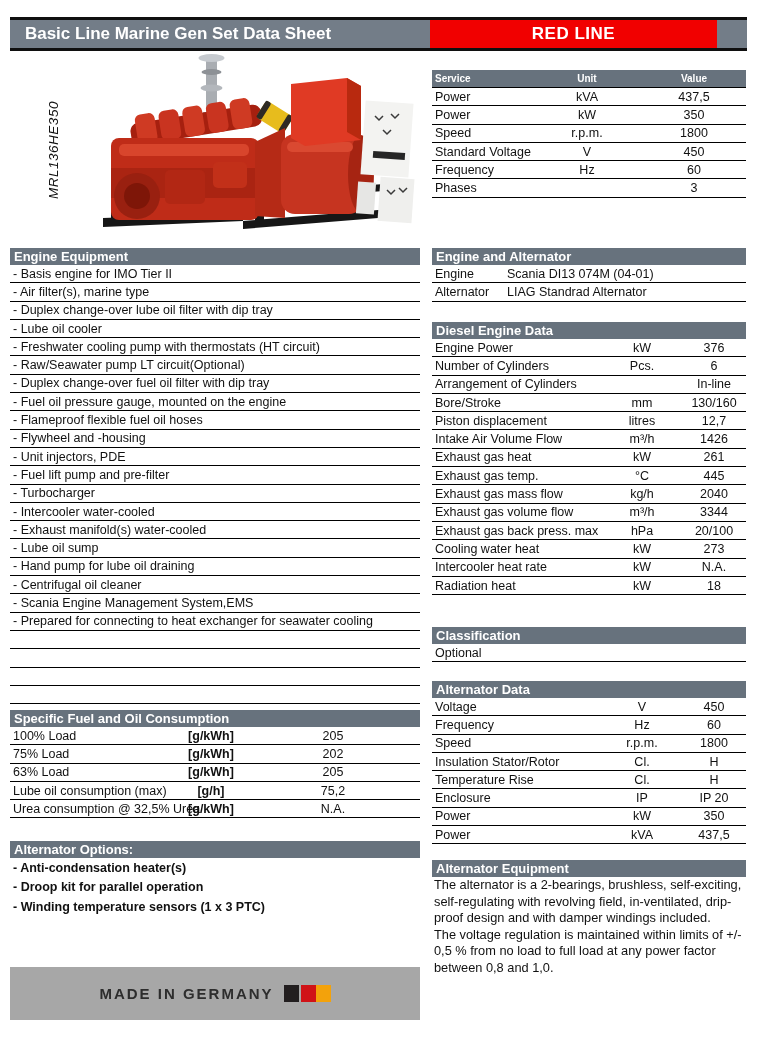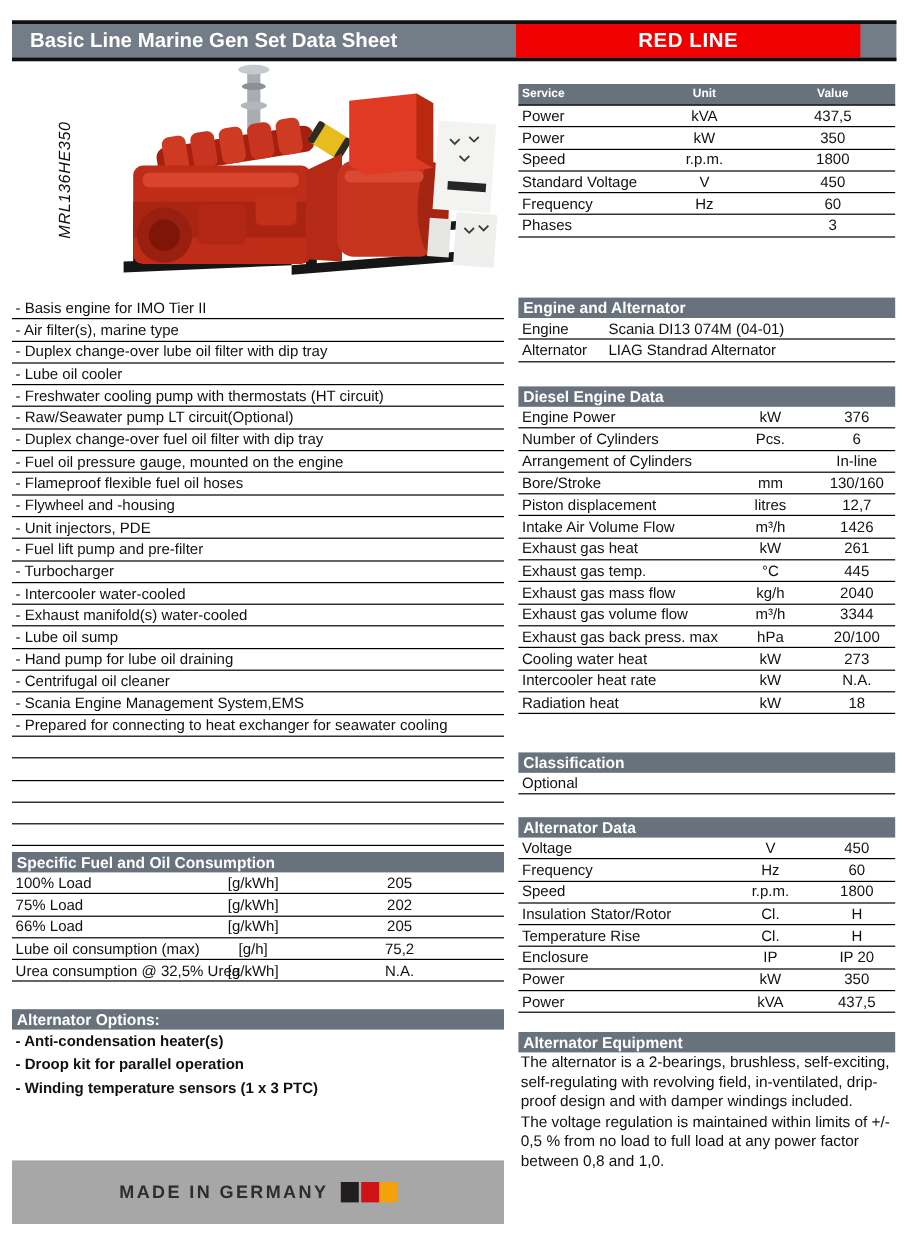--- a/index.html
+++ b/index.html
@@ -27,21 +27,21 @@
   .hrow{display:flex;align-items:center;height:18px;background:#67727d;color:#fff;
         font-weight:bold;font-size:10px;border-bottom:1.6px solid #000;box-sizing:border-box;}
   .norow{display:flex;align-items:center;height:19.6px;font-size:12.5px;white-space:nowrap;font-weight:bold;}
 
   .c-label{flex:1;padding-left:3px;min-width:0;}
   .c-unit-s{width:110px;text-align:center;}
   .c-val-s{width:104px;text-align:center;}
   .c-unit-d{width:80px;text-align:center;}
   .c-val-d{width:64px;text-align:center;}
   .c-label-f{width:163px;padding-left:3px;}
-  .c-unit-f{width:70px;text-align:center;}
+  .c-unit-f{width:70px;text-align:center;font-weight:bold;}
   .c-val-f{flex:1;text-align:center;}
   .c-label-ea{width:72px;padding-left:3px;}
   .c-val-ea{flex:1;text-align:left;}
   .c-full{flex:1;padding-left:3px;}
 
   
   .para{font-size:12.8px;line-height:16.5px;padding-left:2px;white-space:normal;}
 
   
   #footer{position:absolute;left:10px;top:967px;width:410px;height:53px;background:#a7a7a7;
@@ -174,20 +174,21 @@
 
         <div class="trow">
           <div class="c-label">Phases</div>
           <div class="c-unit-s"></div>
           <div class="c-val-s">3</div>
         </div>
       </div>
   </div>
 
   <div class="sec" style="left:10px;top:248px;width:410px;">
+    <div class="sec-header">Engine Equipment</div>
     <div>
 
         <div class="trow">
           <div class="c-full">- Basis engine for IMO Tier II</div>
         </div>
 
         <div class="trow">
           <div class="c-full">- Air filter(s), marine type</div>
         </div>
 
@@ -295,21 +296,21 @@
           <div class="c-val-f">205</div>
         </div>
 
         <div class="trow">
           <div class="c-label-f">75% Load</div>
           <div class="c-unit-f">[g/kWh]</div>
           <div class="c-val-f">202</div>
         </div>
 
         <div class="trow">
-          <div class="c-label-f">66% Load</div>
+          <div class="c-label-f">63% Load</div>
           <div class="c-unit-f">[g/kWh]</div>
           <div class="c-val-f">205</div>
         </div>
 
         <div class="trow">
           <div class="c-label-f">Lube oil consumption (max)</div>
           <div class="c-unit-f">[g/h]</div>
           <div class="c-val-f">75,2</div>
         </div>
 

